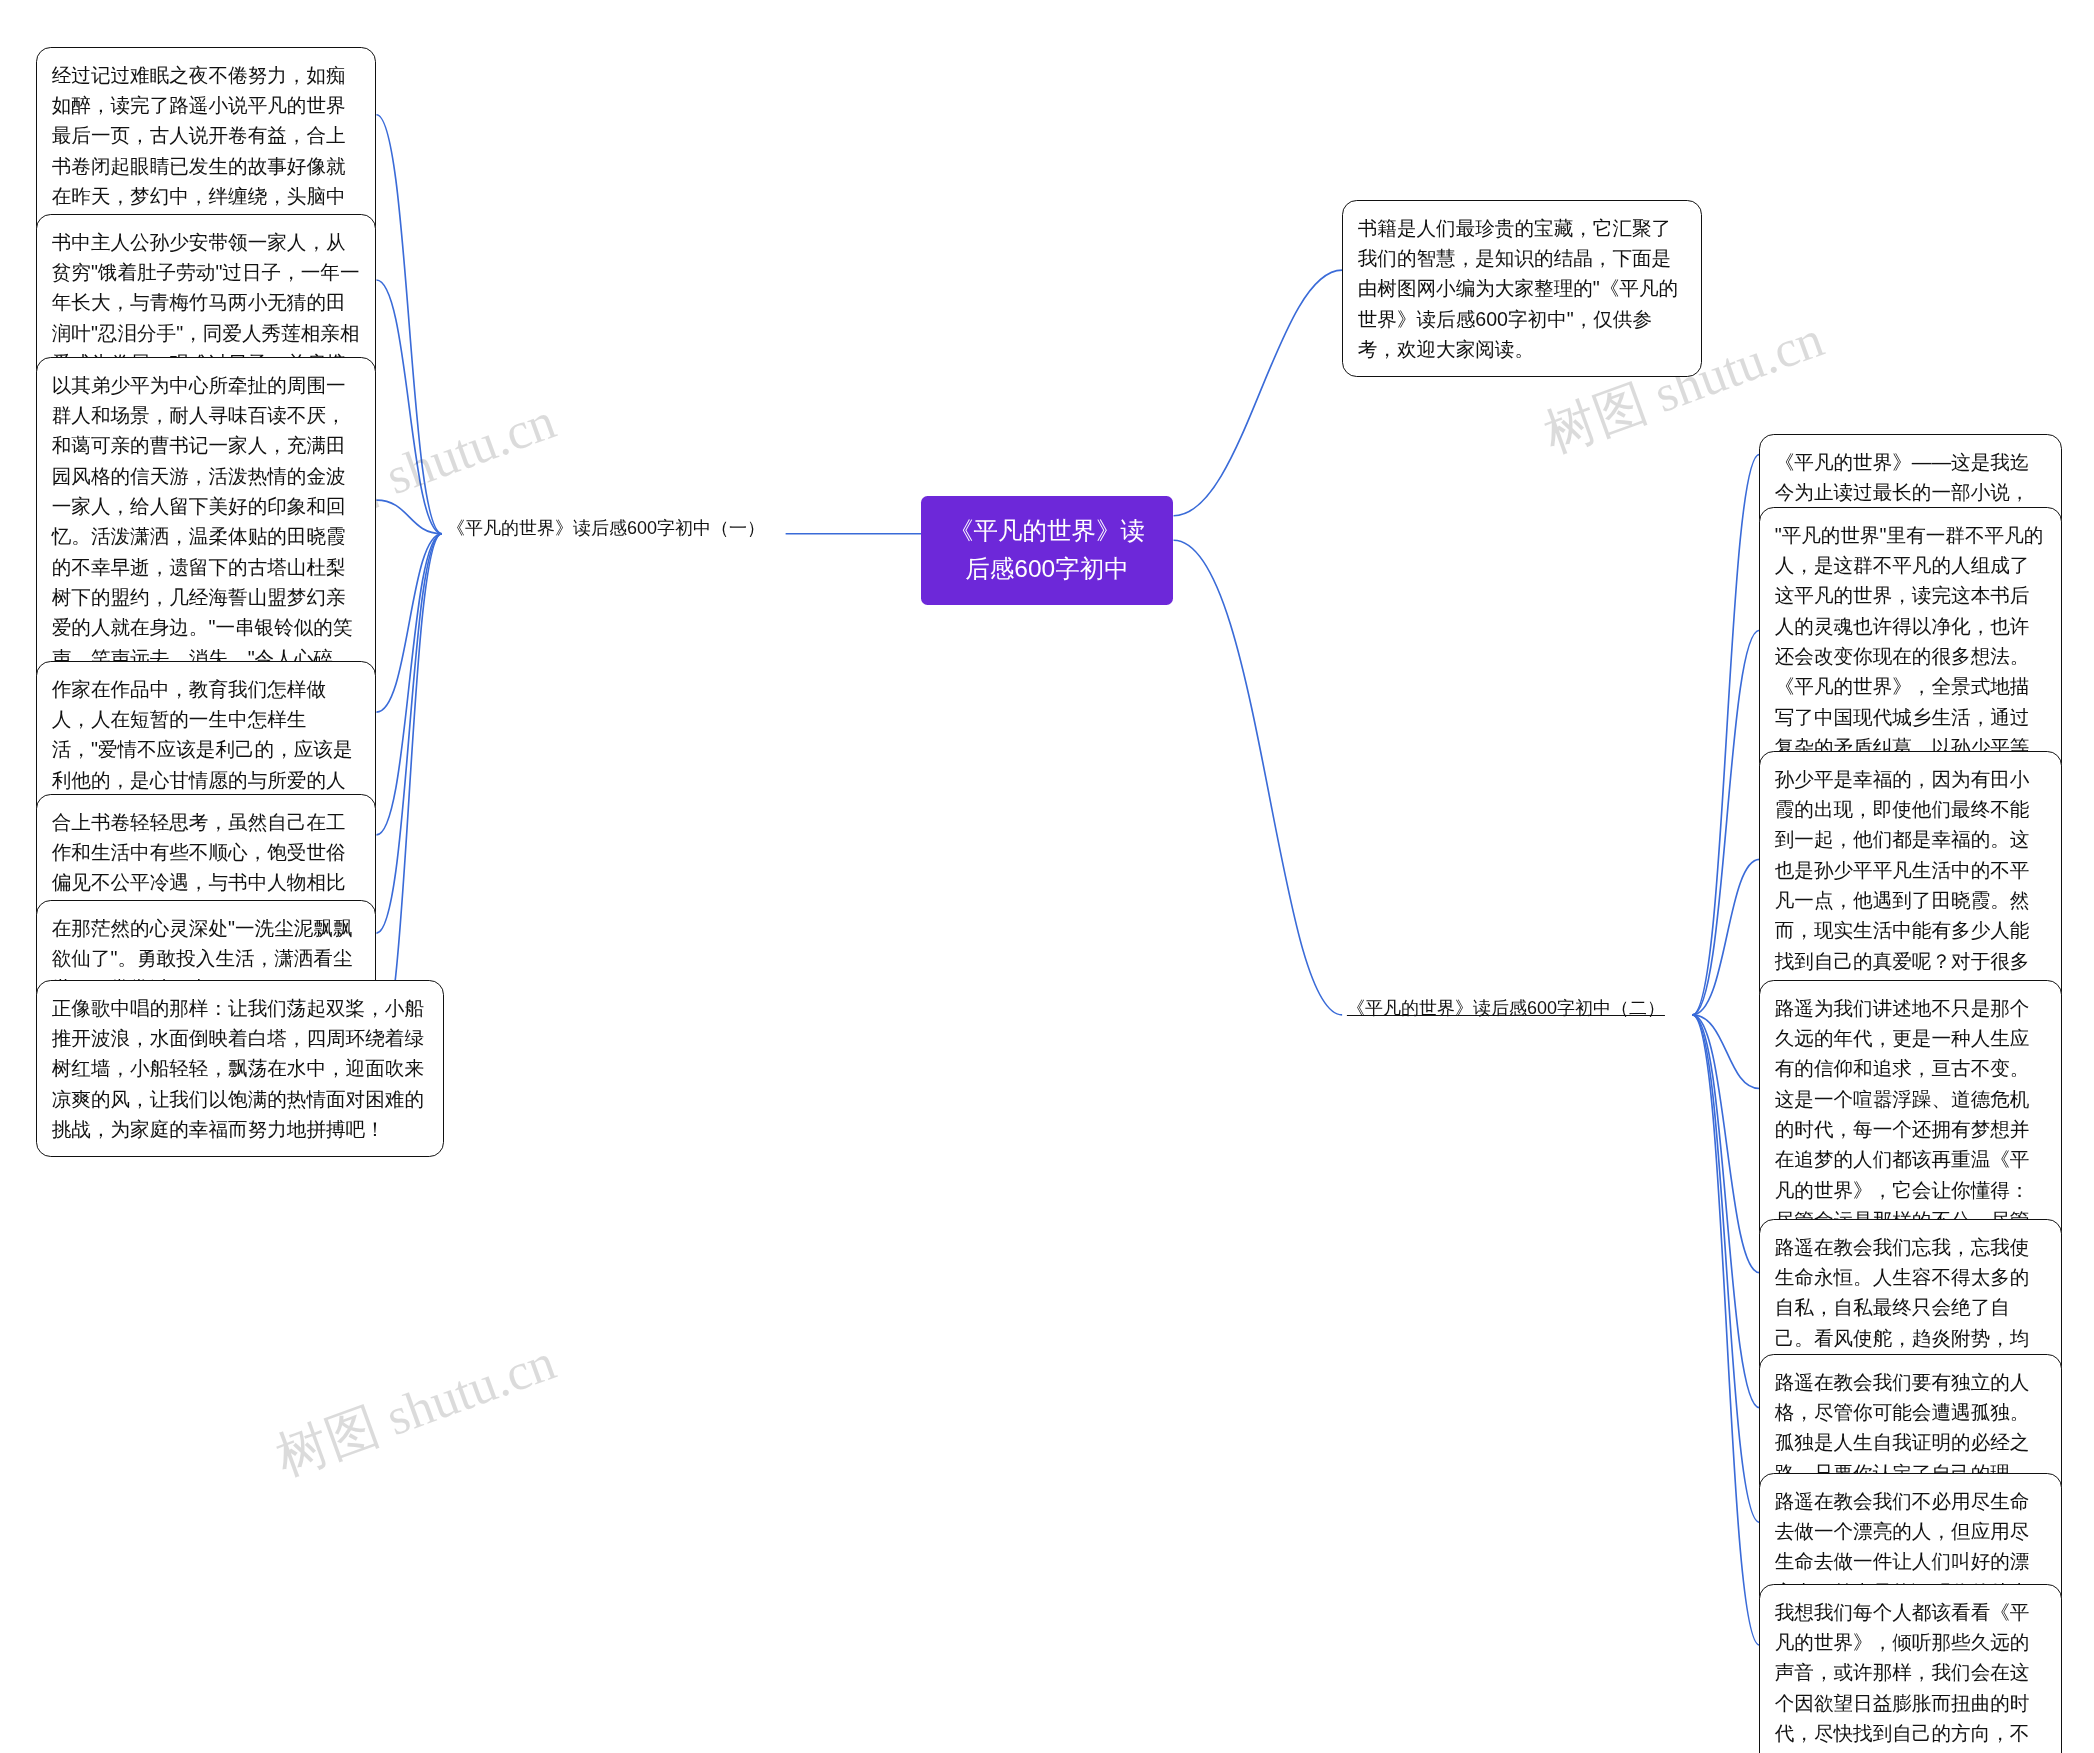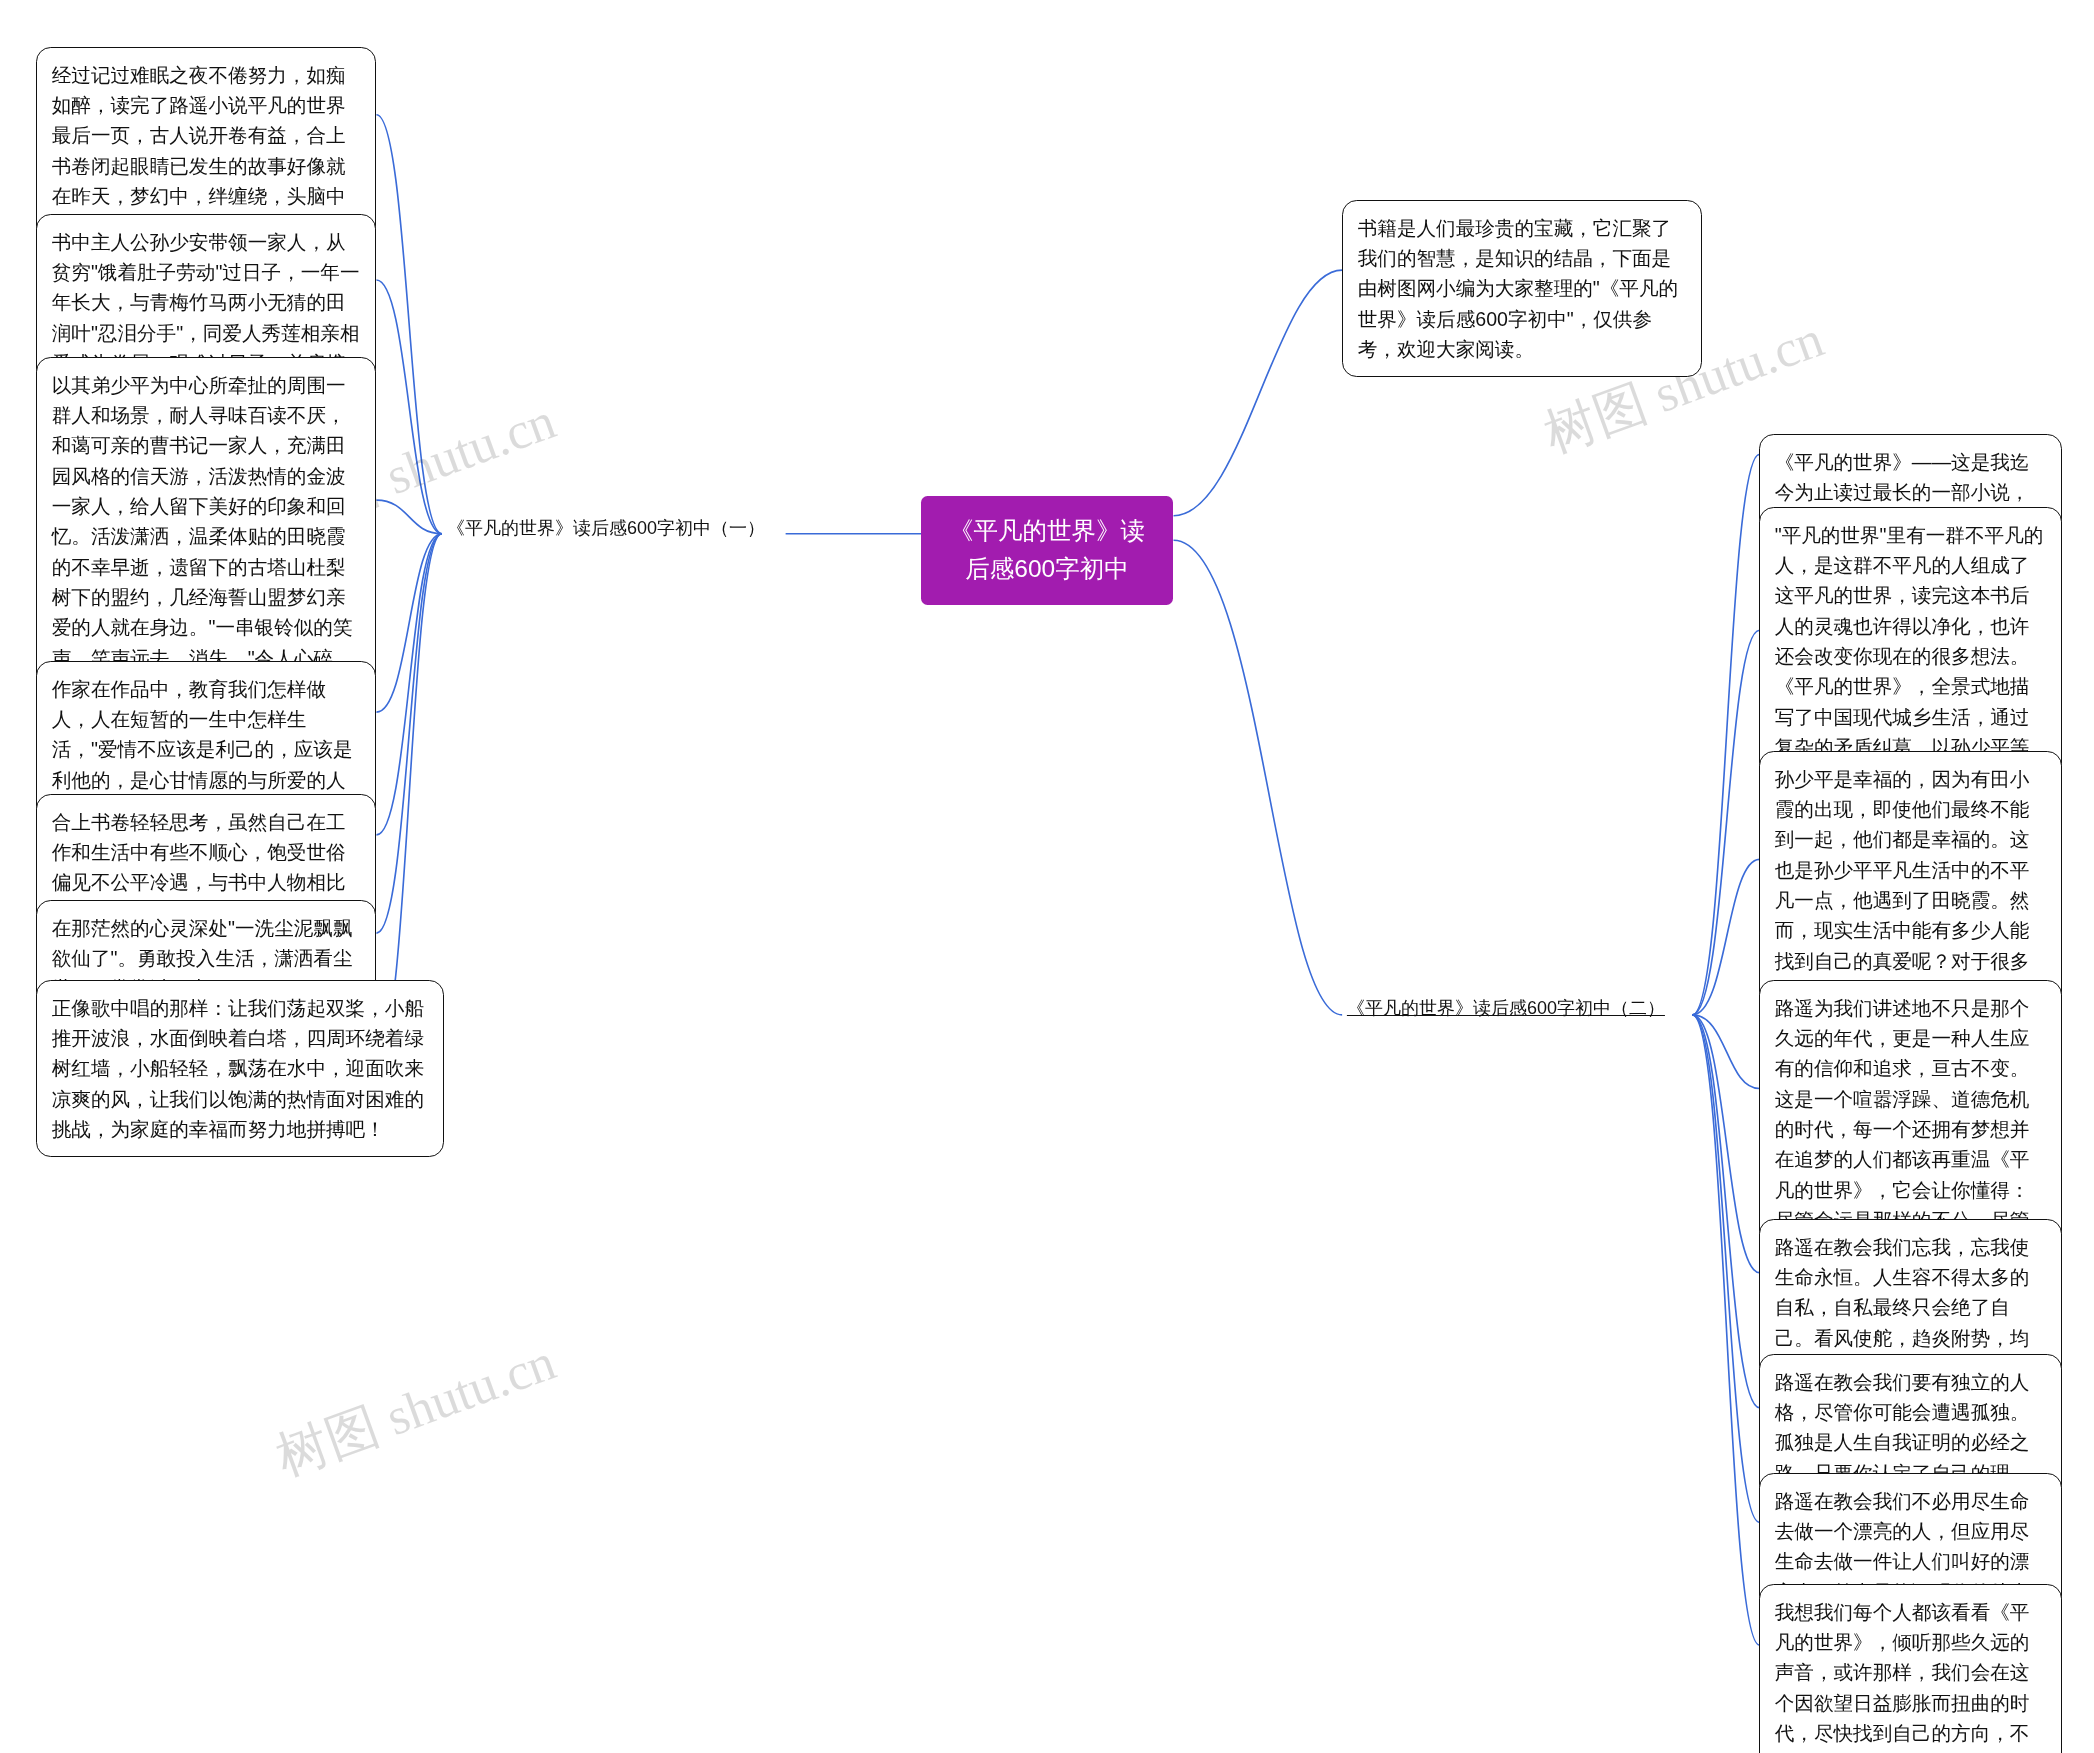--- a/index.html
+++ b/index.html
@@ -17,21 +17,21 @@
     border: 1.6px solid #111;
     border-radius: 14.7px;
     padding: 11.5px 14.7px;
     font-size: 19.6px;
     line-height: 1.55;
     color: #111;
     background: #fff;
     box-sizing: border-box;
   }
   .root {
-    background: #a21caf;
+    background: #6d28d9;
     color: #fff;
     border: none;
     border-radius: 6.5px;
     font-size: 24.5px;
     text-align: center;
     padding: 16.4px 19.6px;
   }
   .section-title {
     font-size: 18px;
     border: none;

